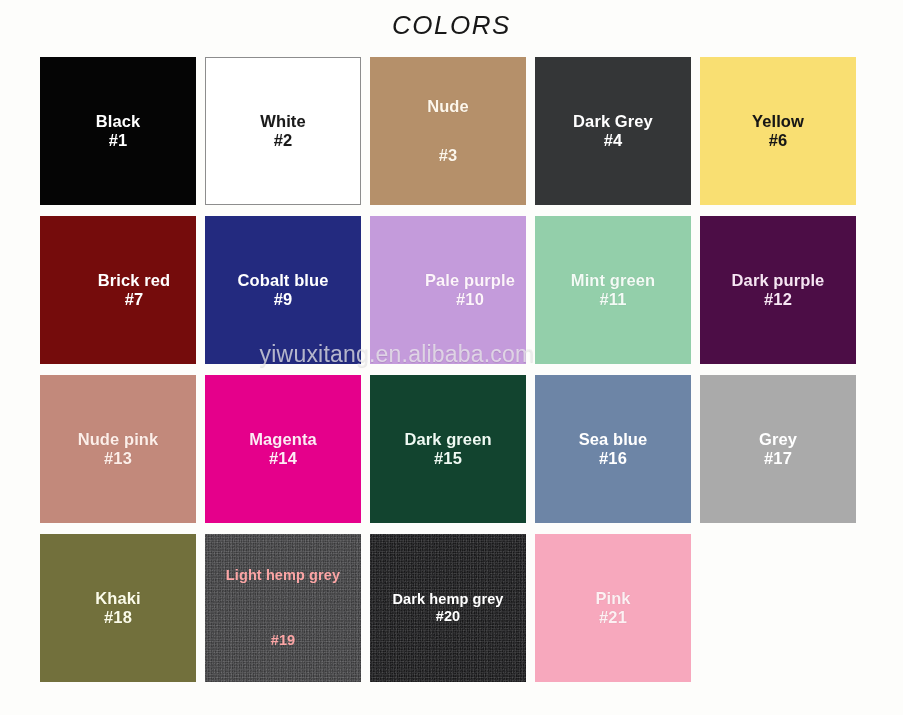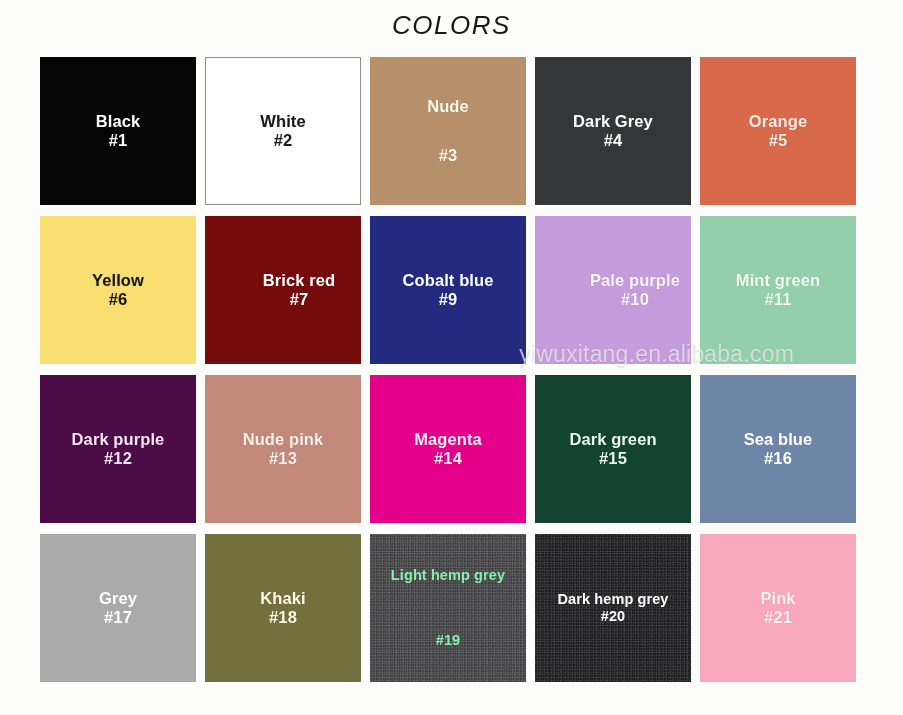--- a/index.html
+++ b/index.html
@@ -132,21 +132,21 @@
       );
     background-size: 7px 7px, 5px 11px, 9px 9px, 13px 13px;
   }
 
   
   .watermark {
     position: absolute;
     left: 0;
     top: 341px;
     width: 794px;
-    text-align: right;
+    text-align: center;
     font-size: 23px;
     font-weight: 400;
     letter-spacing: 0.2px;
     color: rgba(238,238,238,0.72);
     text-shadow: 0 1px 1px rgba(0,0,0,0.10);
     pointer-events: none;
     z-index: 30;
     white-space: nowrap;
     font-family: "Liberation Sans", sans-serif;
   }
@@ -168,24 +168,20 @@
         <div class="sw-code">#2</div>
       </div>
       <div class="swatch" style="background: rgb(181, 144, 106); color: rgb(253, 246, 234); gap: 29px;">
         <div class="sw-name">Nude</div>
         <div class="sw-code">#3</div>
       </div>
       <div class="swatch light-text" style="background: rgb(52, 54, 55); color: rgb(255, 255, 255);">
         <div class="sw-name">Dark Grey</div>
         <div class="sw-code">#4</div>
       </div>
-      <div class="swatch" style="background: rgb(217, 105, 75); color: rgb(253, 236, 230);">
-        <div class="sw-name">Orange</div>
-        <div class="sw-code">#5</div>
-      </div>
       <div class="swatch" style="background: rgb(249, 223, 114); color: rgb(22, 22, 22);">
         <div class="sw-name">Yellow</div>
         <div class="sw-code">#6</div>
       </div>
       <div class="swatch light-text" style="background: rgb(117, 12, 12); color: rgb(255, 255, 255); padding-left: 32px;">
         <div class="sw-name">Brick red</div>
         <div class="sw-code">#7</div>
       </div>
       <div class="swatch light-text" style="background: rgb(35, 42, 127); color: rgb(255, 255, 255);">
         <div class="sw-name">Cobalt blue</div>
@@ -220,21 +216,21 @@
         <div class="sw-code">#16</div>
       </div>
       <div class="swatch light-text" style="background: rgb(170, 170, 170); color: rgb(255, 255, 255);">
         <div class="sw-name">Grey</div>
         <div class="sw-code">#17</div>
       </div>
       <div class="swatch" style="background: rgb(114, 112, 60); color: rgb(251, 251, 232);">
         <div class="sw-name">Khaki</div>
         <div class="sw-code">#18</div>
       </div>
-      <div class="swatch textured small-label light-text" style="background: rgb(71, 71, 73); color: #86efac; gap: 47px;">
+      <div class="swatch textured small-label light-text" style="background: rgb(71, 71, 73); color: #fca5a5; gap: 47px;">
         <div class="sw-name">Light hemp grey</div>
         <div class="sw-code">#19</div>
       </div>
       <div class="swatch textured small-label light-text" style="background: rgb(29, 29, 31); color: rgb(255, 255, 255);">
         <div class="sw-name">Dark hemp grey</div>
         <div class="sw-code">#20</div>
       </div>
       <div class="swatch" style="background: rgb(247, 168, 189); color: rgb(253, 240, 243);">
         <div class="sw-name">Pink</div>
         <div class="sw-code">#21</div>

